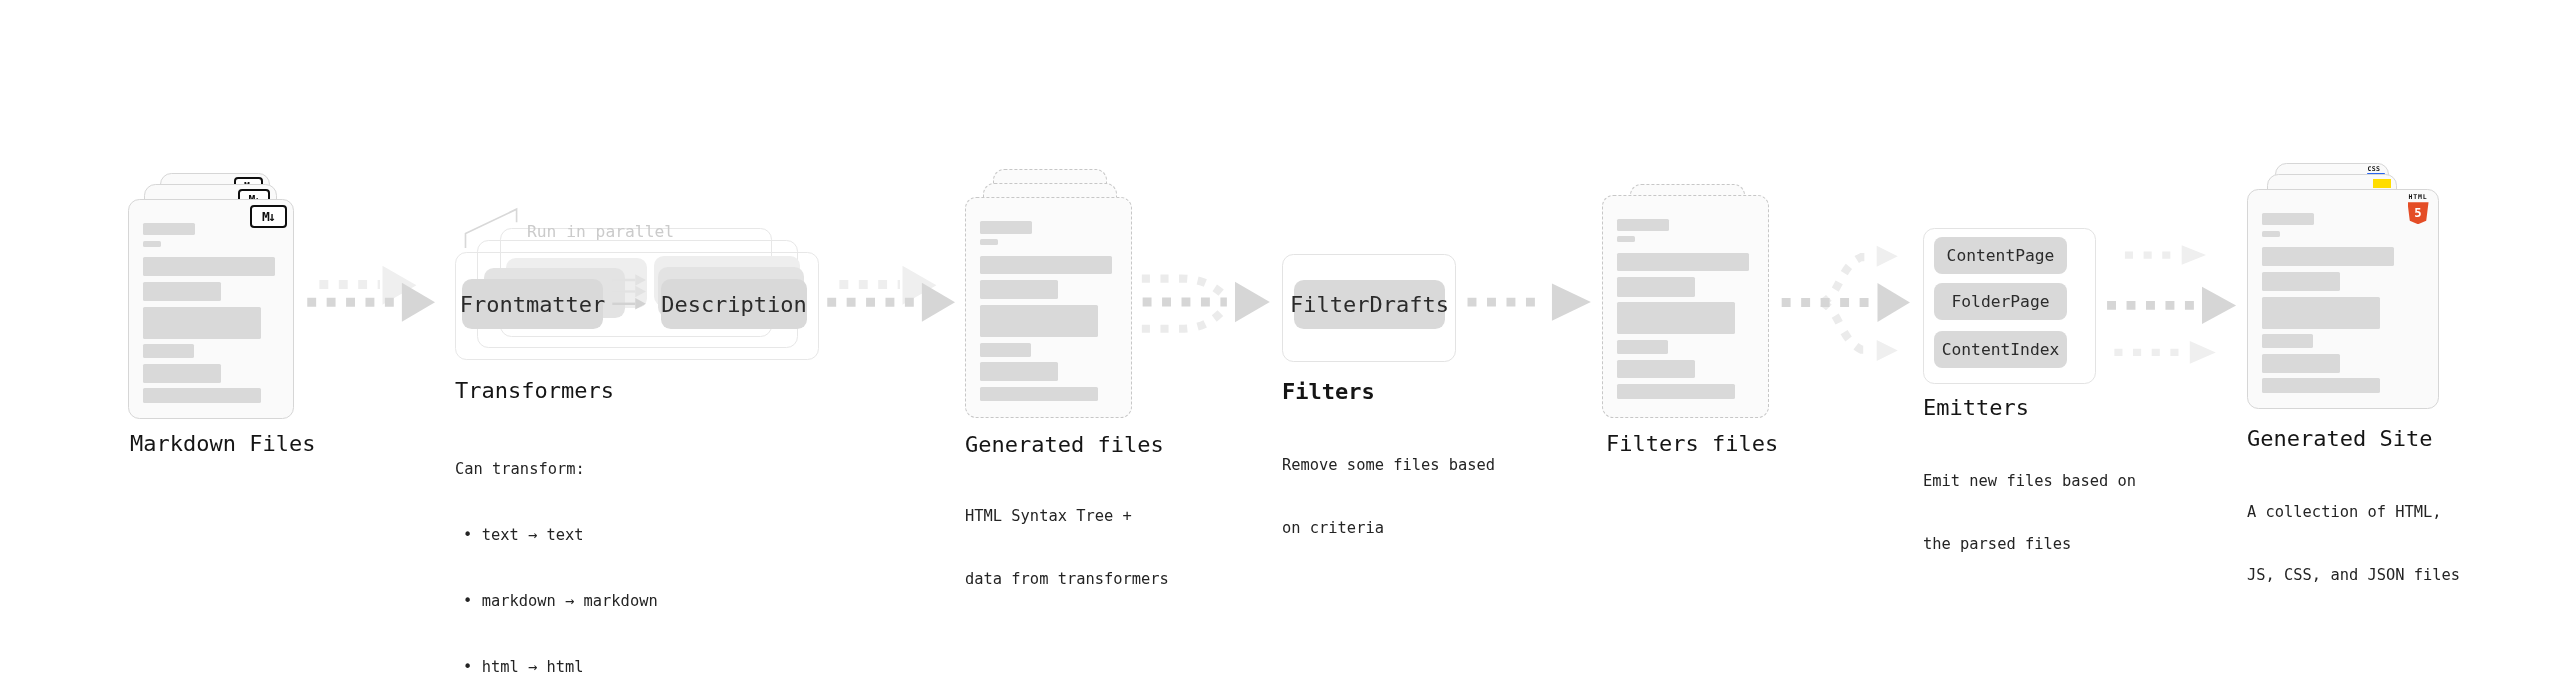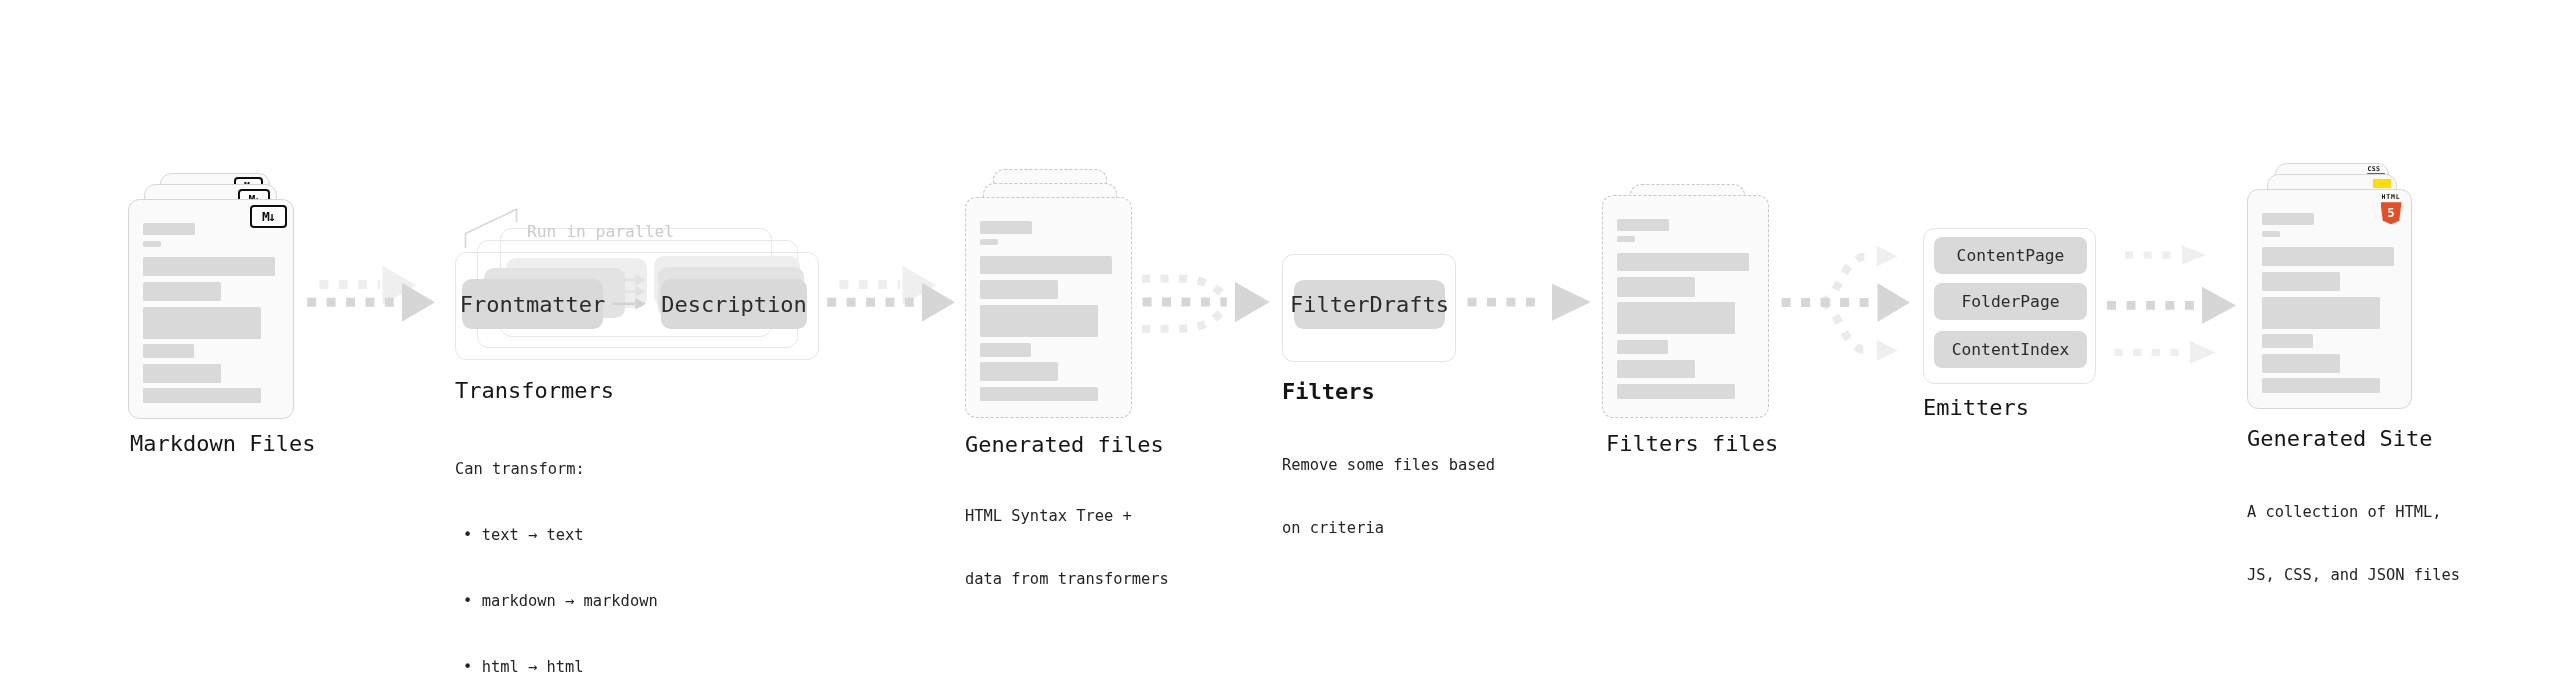--- a/index.html
+++ b/index.html
@@ -48,21 +48,21 @@
   .pill.ghost1{background:#e3e3e3;}
   .pill.ghost2{background:#eeeeee;}
   .note{position:absolute;font-size:16.3px;color:#cbcbcb;white-space:pre;margin-top:22px;}
 
   .title{position:absolute;font-size:22px;font-weight:500;color:#151515;white-space:pre;}
   .desc{position:absolute;font-size:15.4px;color:#242424;line-height:21px;white-space:pre;}
   .desc.tight{line-height:22px;}
   .desc .ind{padding-left:8.1px;}
 
   
-  .epill{position:absolute;width:153px;height:37px;background:#d9d9d9;border-radius:8.1px;
+  .epill{position:absolute;width:133px;height:37px;background:#d9d9d9;border-radius:8.1px;
     display:flex;align-items:center;justify-content:center;font-size:16.3px;color:#2b2b2b;}
   .ebox{position:absolute;border:1.6px solid #e3e3e3;border-radius:11.4px;background:#ffffff;}
 
   svg{position:absolute;overflow:visible;}
 </style>
 </head>
 <body>
 
 <div id="canvas">
 
@@ -203,41 +203,45 @@
     <polygon points="124,128 150,141 124,154" fill="#efefef"></polygon>
     <line x1="7" y1="82" x2="118" y2="82" stroke="#d6d6d6" stroke-width="11" stroke-dasharray="11 13"></line>
     <polygon points="125,58 165,82 125,106" fill="#d6d6d6"></polygon>
   </svg>
 
   <div class="ebox" style="left:1923px;top:228px;width:171px;height:154px;"></div>
   <div class="epill" style="left:1934px;top:237px;">ContentPage</div>
   <div class="epill" style="left:1934px;top:283px;">FolderPage</div>
   <div class="epill" style="left:1934px;top:331px;">ContentIndex</div>
   <div class="title" style="left:1923px;top:395px;">Emitters</div>
+  <div class="desc" style="left:1923px;top:429px;">
+    <div>Emit new files based on</div>
+    <div>the parsed files</div>
+  </div>
 
   <svg style="left:2103px;top:238px;" width="142" height="134" viewBox="0 0 175 165">
     <line x1="27" y1="21" x2="95" y2="21" stroke="#eeeeee" stroke-width="9" stroke-dasharray="10 13"></line>
     <polygon points="97,9 127,21 97,33" fill="#efefef"></polygon>
     <line x1="5" y1="83" x2="118" y2="83" stroke="#d6d6d6" stroke-width="11" stroke-dasharray="11 13"></line>
     <polygon points="122,60 164,83 122,106" fill="#d6d6d6"></polygon>
     <line x1="14" y1="141" x2="105" y2="141" stroke="#eeeeee" stroke-width="9" stroke-dasharray="10 13"></line>
     <polygon points="107,127 139,141 107,155" fill="#efefef"></polygon>
   </svg>
 
   <div class="abs" style="left:2247px;top:163px;width:175px;height:252px;">
     <div class="doc" style="left:28.4px;top:0;width:114px;height:57px;">
       <div class="css-badge">
         <div class="txt">CSS</div>
         <div class="bar-blue"></div>
       </div>
     </div>
     <div class="doc" style="left:20.3px;top:10.6px;width:130px;height:65px;">
       <div class="js-badge"></div>
     </div>
-    <div class="doc" style="left:0;top:26px;width:165px;height:220px;text-decoration:underline;">
+    <div class="doc" style="left:0;top:26px;width:192px;height:220px;text-decoration:underline;">
       <div class="html5-badge">
         <div class="txt">HTML</div>
         <div class="html5-shield">
             <span>5</span>
           </div>
       </div>
       <div class="bars">
           <div class="bar b1"></div>
           <div class="bar b2"></div>
           <div class="bar b3"></div>

